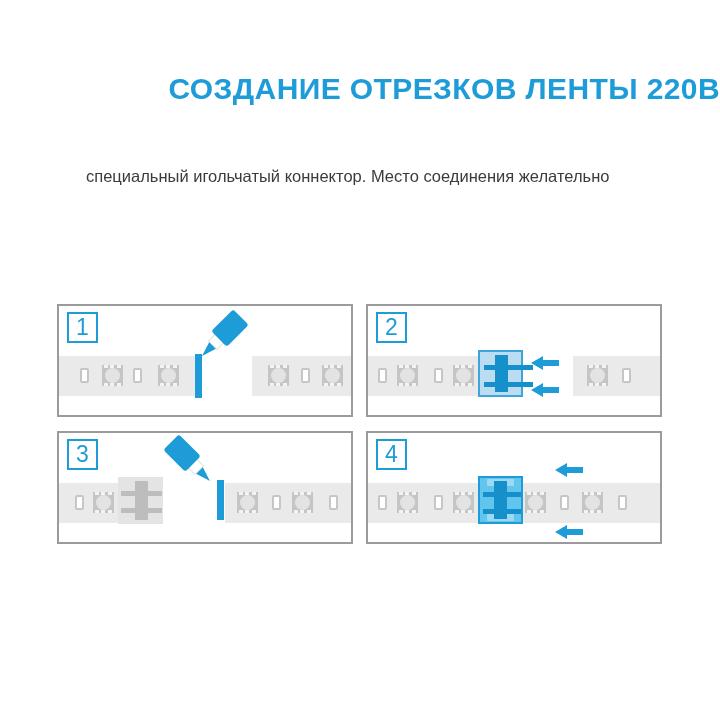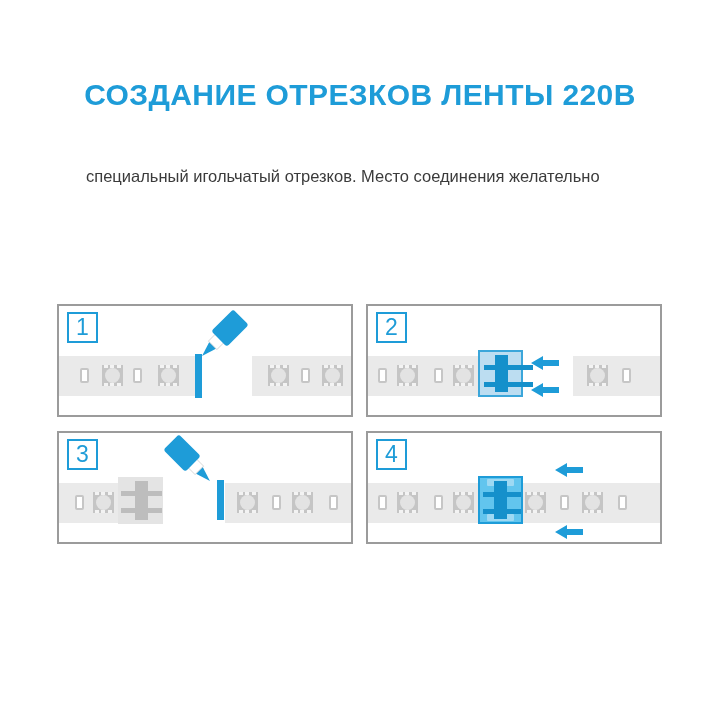--- a/index.html
+++ b/index.html
@@ -1,20 +1,20 @@
 <!DOCTYPE html>
 <html style="--accent: #1E9CD8; --text: #3B3B3B; --panel-border: #9B9B9B; --strip-bg: #EAEAEA; --chip: #C5C5C5; --chip-circle: #E3E3E3; --pad: #F3F3F3; --resistor-border: #C6C6C6; --connector-light-fill: #BCDDF1; --connector-light-border: #3BA6DA; --connector-bright-fill: #62C5EE; --connector-dark: #1590CB; --connector-gray-fill: #E4E4E4; --connector-gray-dark: #BDBDBD; --clip-tab: #9ED9F3;"><head>
 <meta charset="utf-8">
 <style>
   html,body{margin:0;padding:0;background:#fff;}
   #page{position:relative;width:720px;height:720px;background:#fff;overflow:hidden;
         font-family:"Liberation Sans","DejaVu Sans",sans-serif;}
 
-  .title{position:absolute;left:0;top:72px;width:720px;text-align:center;
-         font-size:30px;font-weight:700;letter-spacing:.4px;color:var(--accent,#1E9CD8);margin-top:6px;}
+  .title{position:absolute;left:0;top:72px;width:720px;text-align:right;
+         font-size:30px;font-weight:700;letter-spacing:.4px;color:var(--accent,#1E9CD8);}
 
   .intro{position:absolute;left:86px;top:166px;font-size:16.5px;line-height:21.5px;
          color:var(--text,#3B3B3B);}
 
   .panel{position:absolute;width:296px;height:113px;box-sizing:border-box;
          border:2px solid var(--panel-border,#9B9B9B);background:#fff;}
 
   .numbox{position:absolute;left:8px;top:6px;width:31px;height:31px;box-sizing:border-box;
           border:2px solid var(--accent,#1E9CD8);display:flex;align-items:center;justify-content:center;}
   .numbox span{font-size:23px;line-height:1;color:var(--accent,#1E9CD8);}
@@ -55,21 +55,21 @@
             background:var(--clip-tab,#9ED9F3);}
 </style>
 </head>
 <body>
 
 <div id="page">
 
   <div class="title">СОЗДАНИЕ ОТРЕЗКОВ ЛЕНТЫ 220В</div>
 
   <div class="intro">
-    <div>специальный игольчатый отрезков. Место соединения желательно</div>
+    <div>специальный игольчатый коннектор. Место соединения желательно</div>
   </div>
 
   <div class="panel" style="left:57px;top:304px;">
     <div class="numbox">
       <span>1</span>
     </div>
     <div class="strip" style="left:0;top:50px;width:137px;">
       <i class="res" style="left:21px;"></i>
       <i class="chip" style="left:43px;"></i>
       <i class="res" style="left:74px;"></i>

